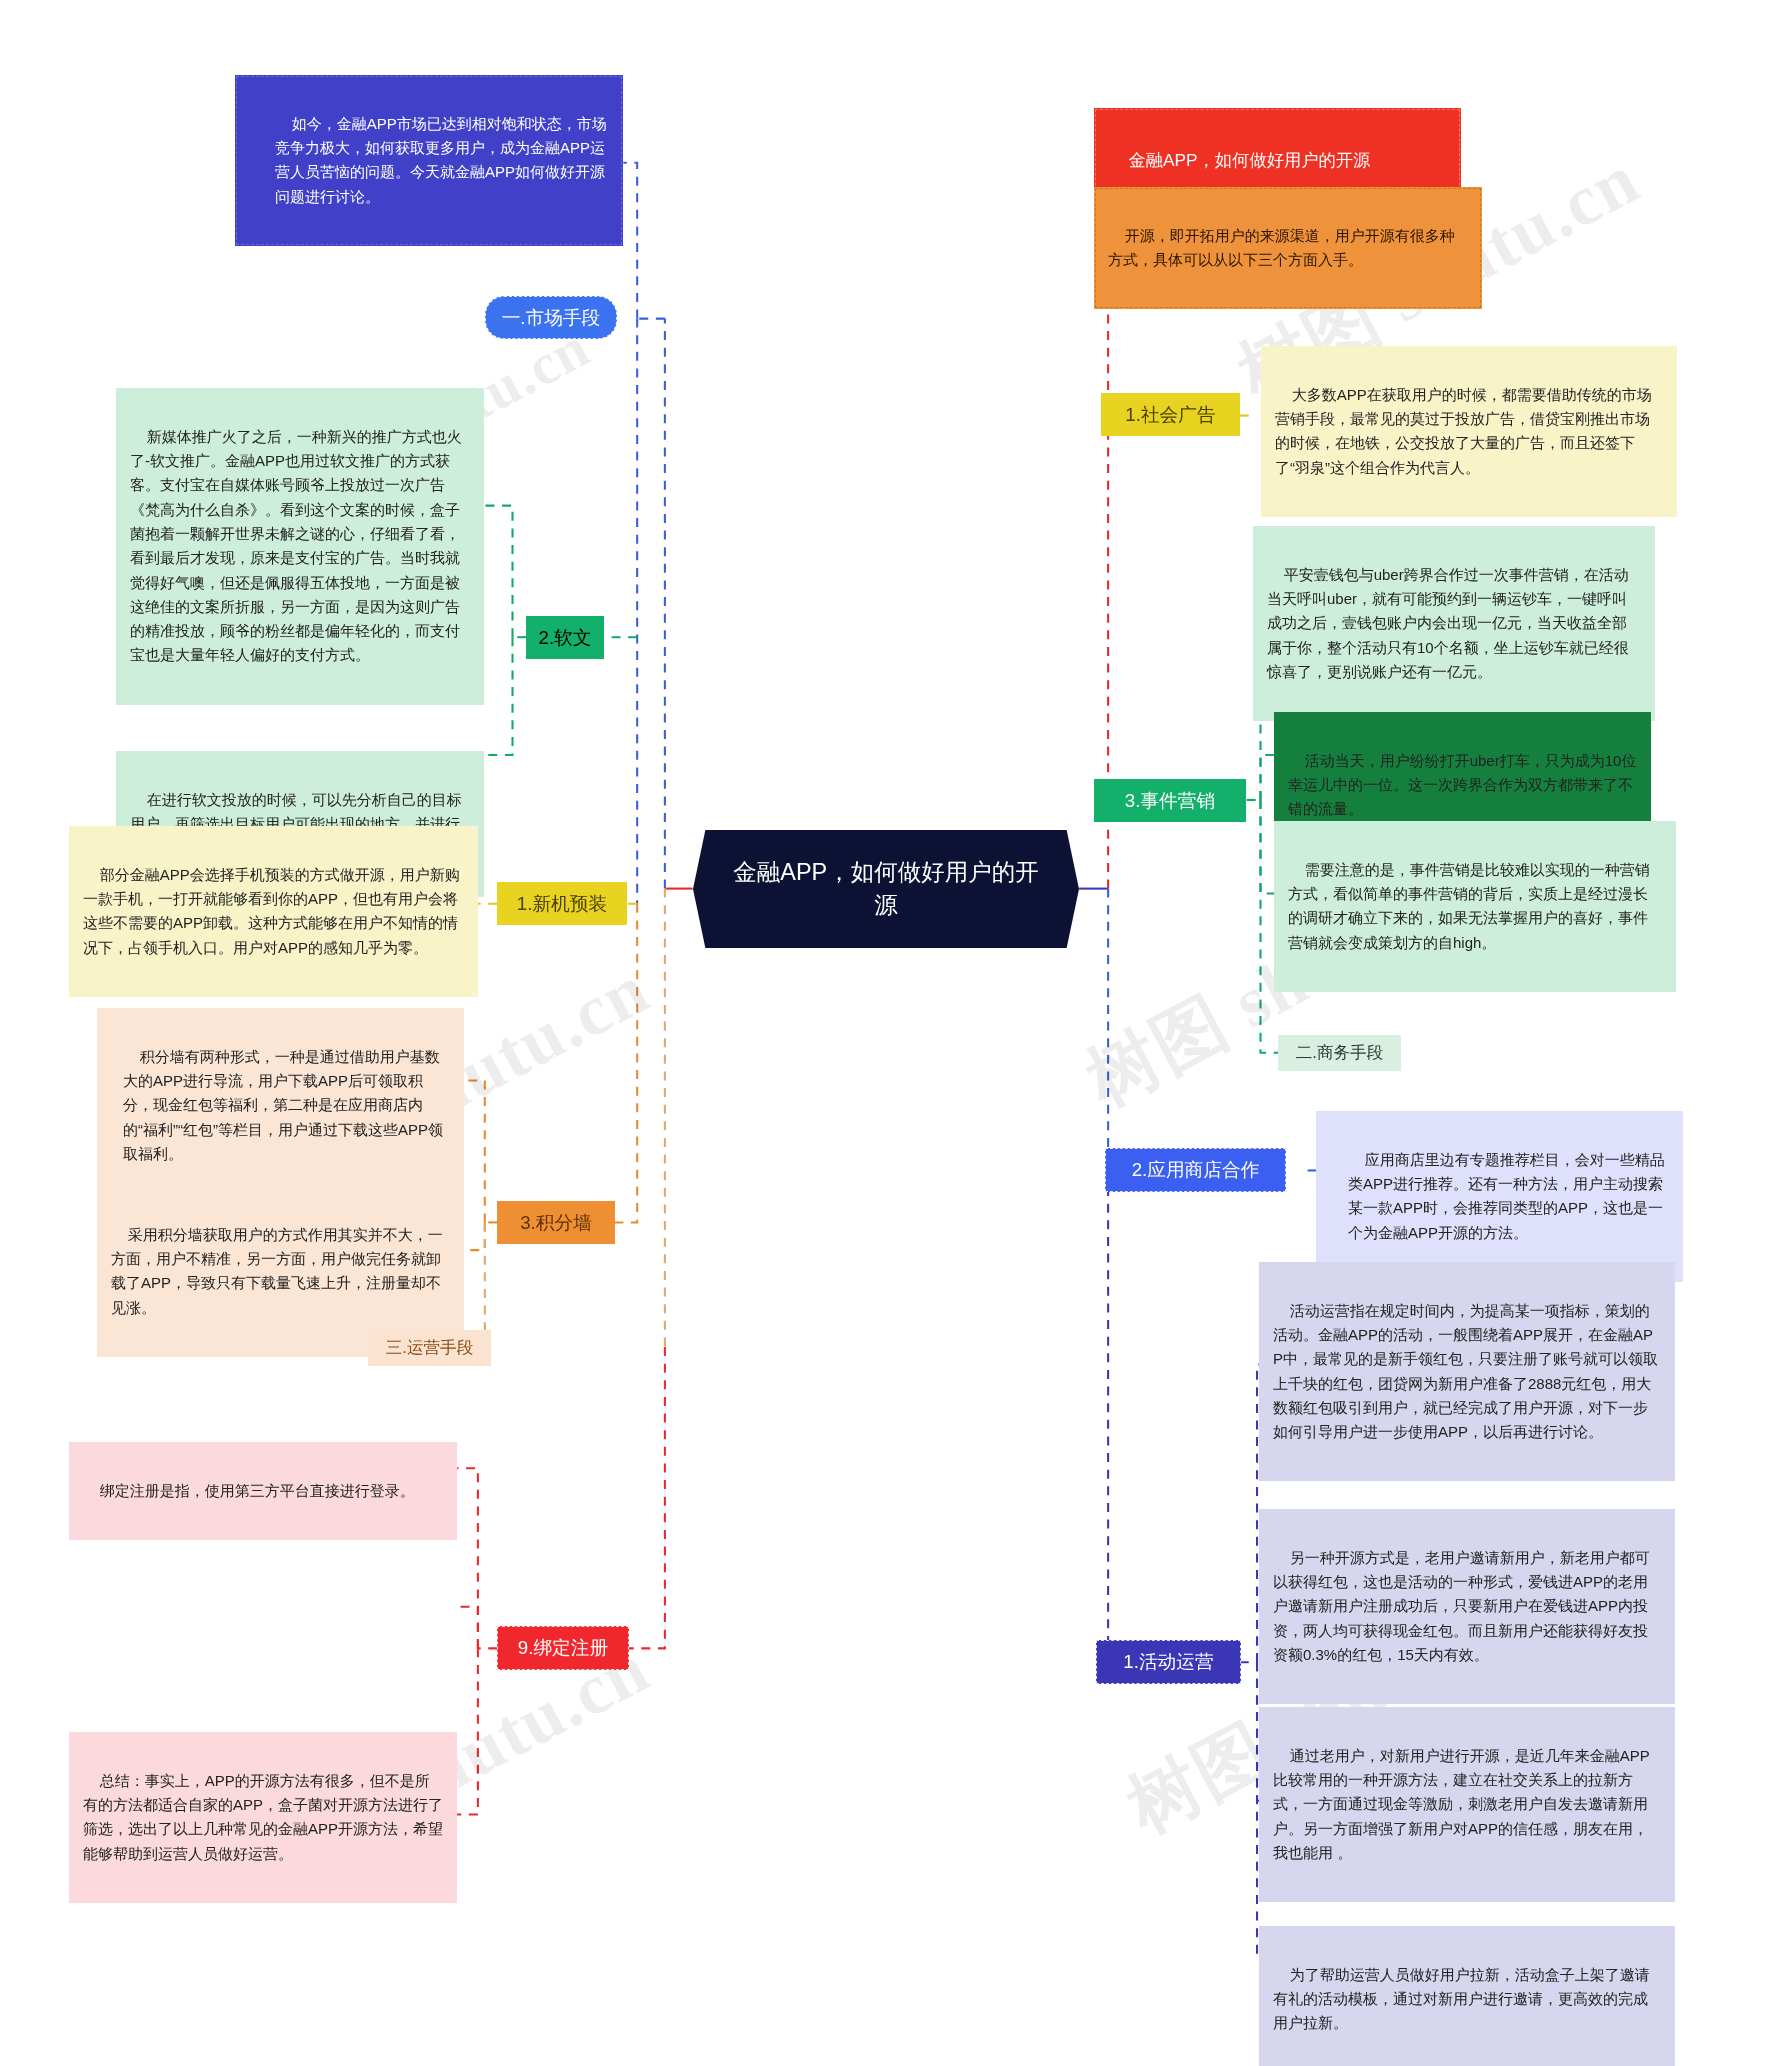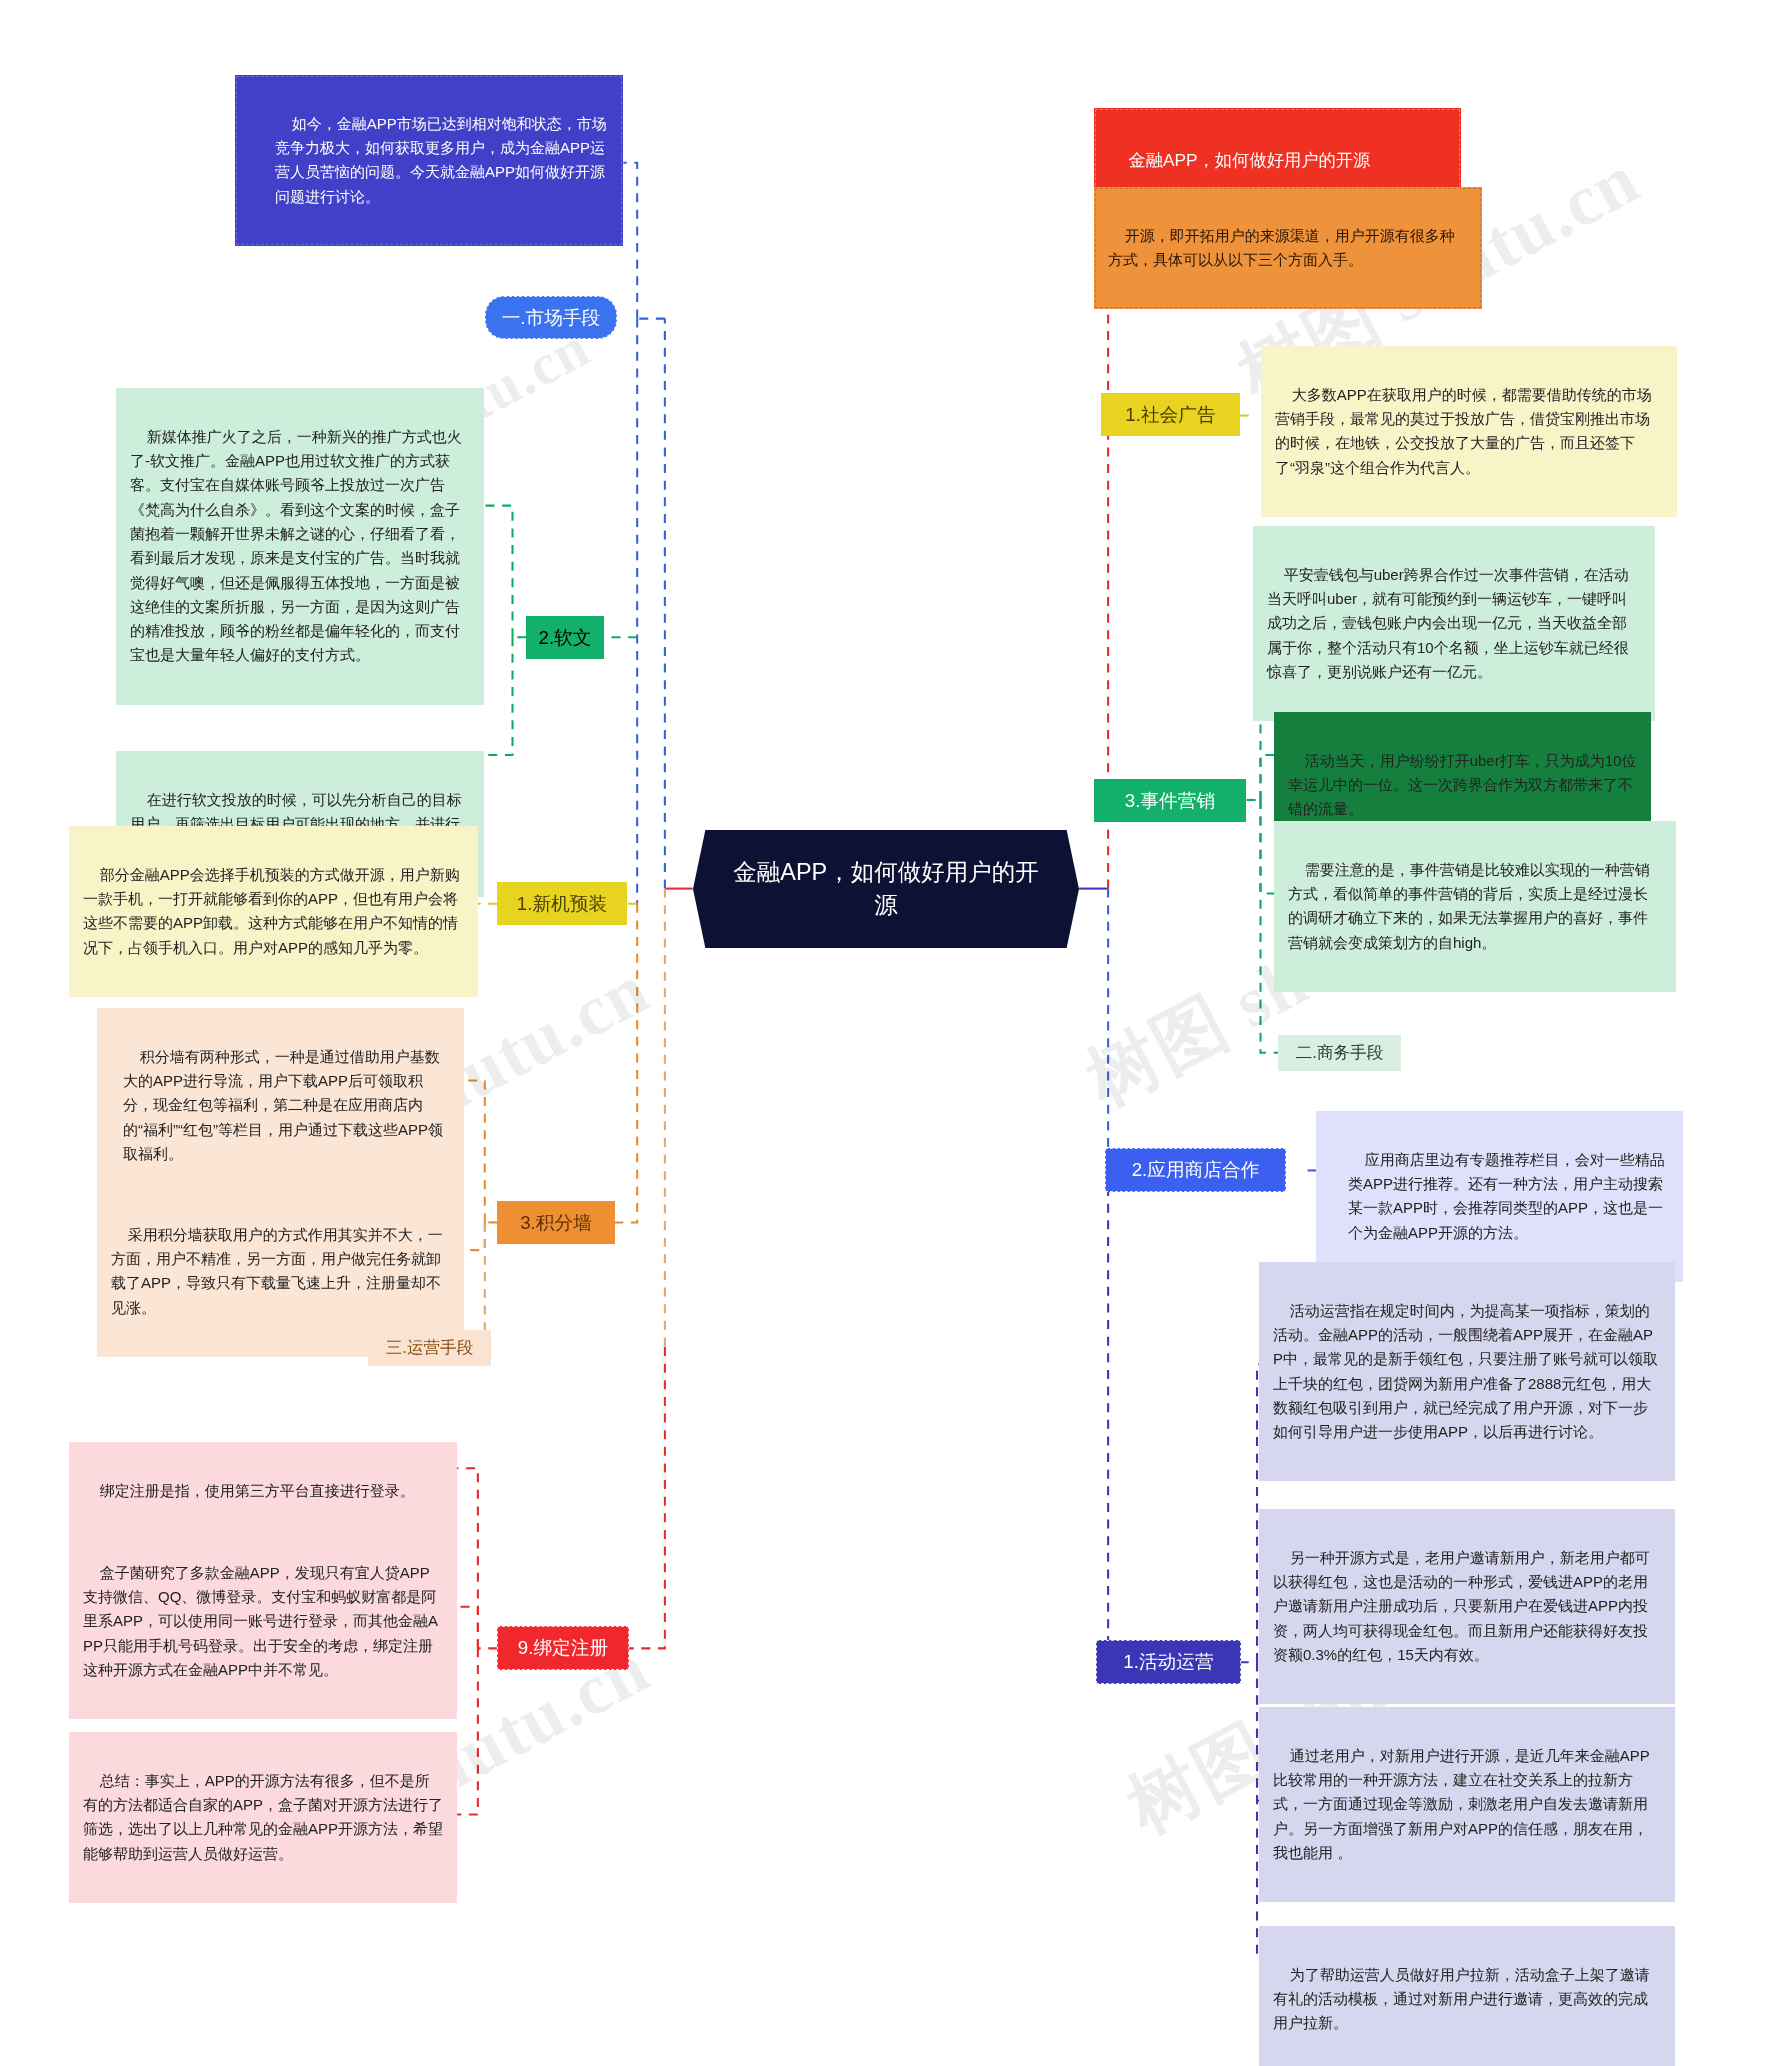--- a/index.html
+++ b/index.html
@@ -186,23 +186,20 @@
   <div class="chip" style="left:368px;top:1330px;width:123px;height:36px;background:#fae3d0;color:#8a4b12;font-size:16.6px;">
     <span>三.运营手段</span>
   </div>
 
   <div class="chip outline" style="left:497px;top:1626px;width:132px;height:44px;background:#f0282d;color:#ffffff;">
     <span>9.绑定注册</span>
   </div>
   <div class="node leaf" style="left:69px;top:1442px;width:388px;background:#fbd9dd;">
     <span>绑定注册是指，使用第三方平台直接进行登录。</span>
   </div>
-  <div class="node leaf" style="left:69px;top:1524px;width:388px;background:#fbd9dd;">
-    <span>盒子菌研究了多款金融APP，发现只有宜人贷APP支持微信、QQ、微博登录。支付宝和蚂蚁财富都是阿里系APP，可以使用同一账号进行登录，而其他金融APP只能用手机号码登录。出于安全的考虑，绑定注册这种开源方式在金融APP中并不常见。</span>
-  </div>
   <div class="node leaf" style="left:69px;top:1732px;width:388px;background:#fbd9dd;">
     <span>总结：事实上，APP的开源方法有很多，但不是所有的方法都适合自家的APP，盒子菌对开源方法进行了筛选，选出了以上几种常见的金融APP开源方法，希望能够帮助到运营人员做好运营。</span>
   </div>
 
   <div class="node leaf" style="left:1094px;top:108px;width:367px;background:#ef3124;color:#ffffff;font-size:17.3px;padding:9.7px 15.2px;outline:1.4px dashed #f5746a;outline-offset:-2.8px;">
     <span>金融APP，如何做好用户的开源</span>
   </div>
 
   <div class="node leaf" style="left:1094px;top:187px;width:388px;background:#ef923c;color:#2a1500;outline:1.4px dashed #c97628;outline-offset:-2.8px;">
     <span>开源，即开拓用户的来源渠道，用户开源有很多种方式，具体可以从以下三个方面入手。</span>

